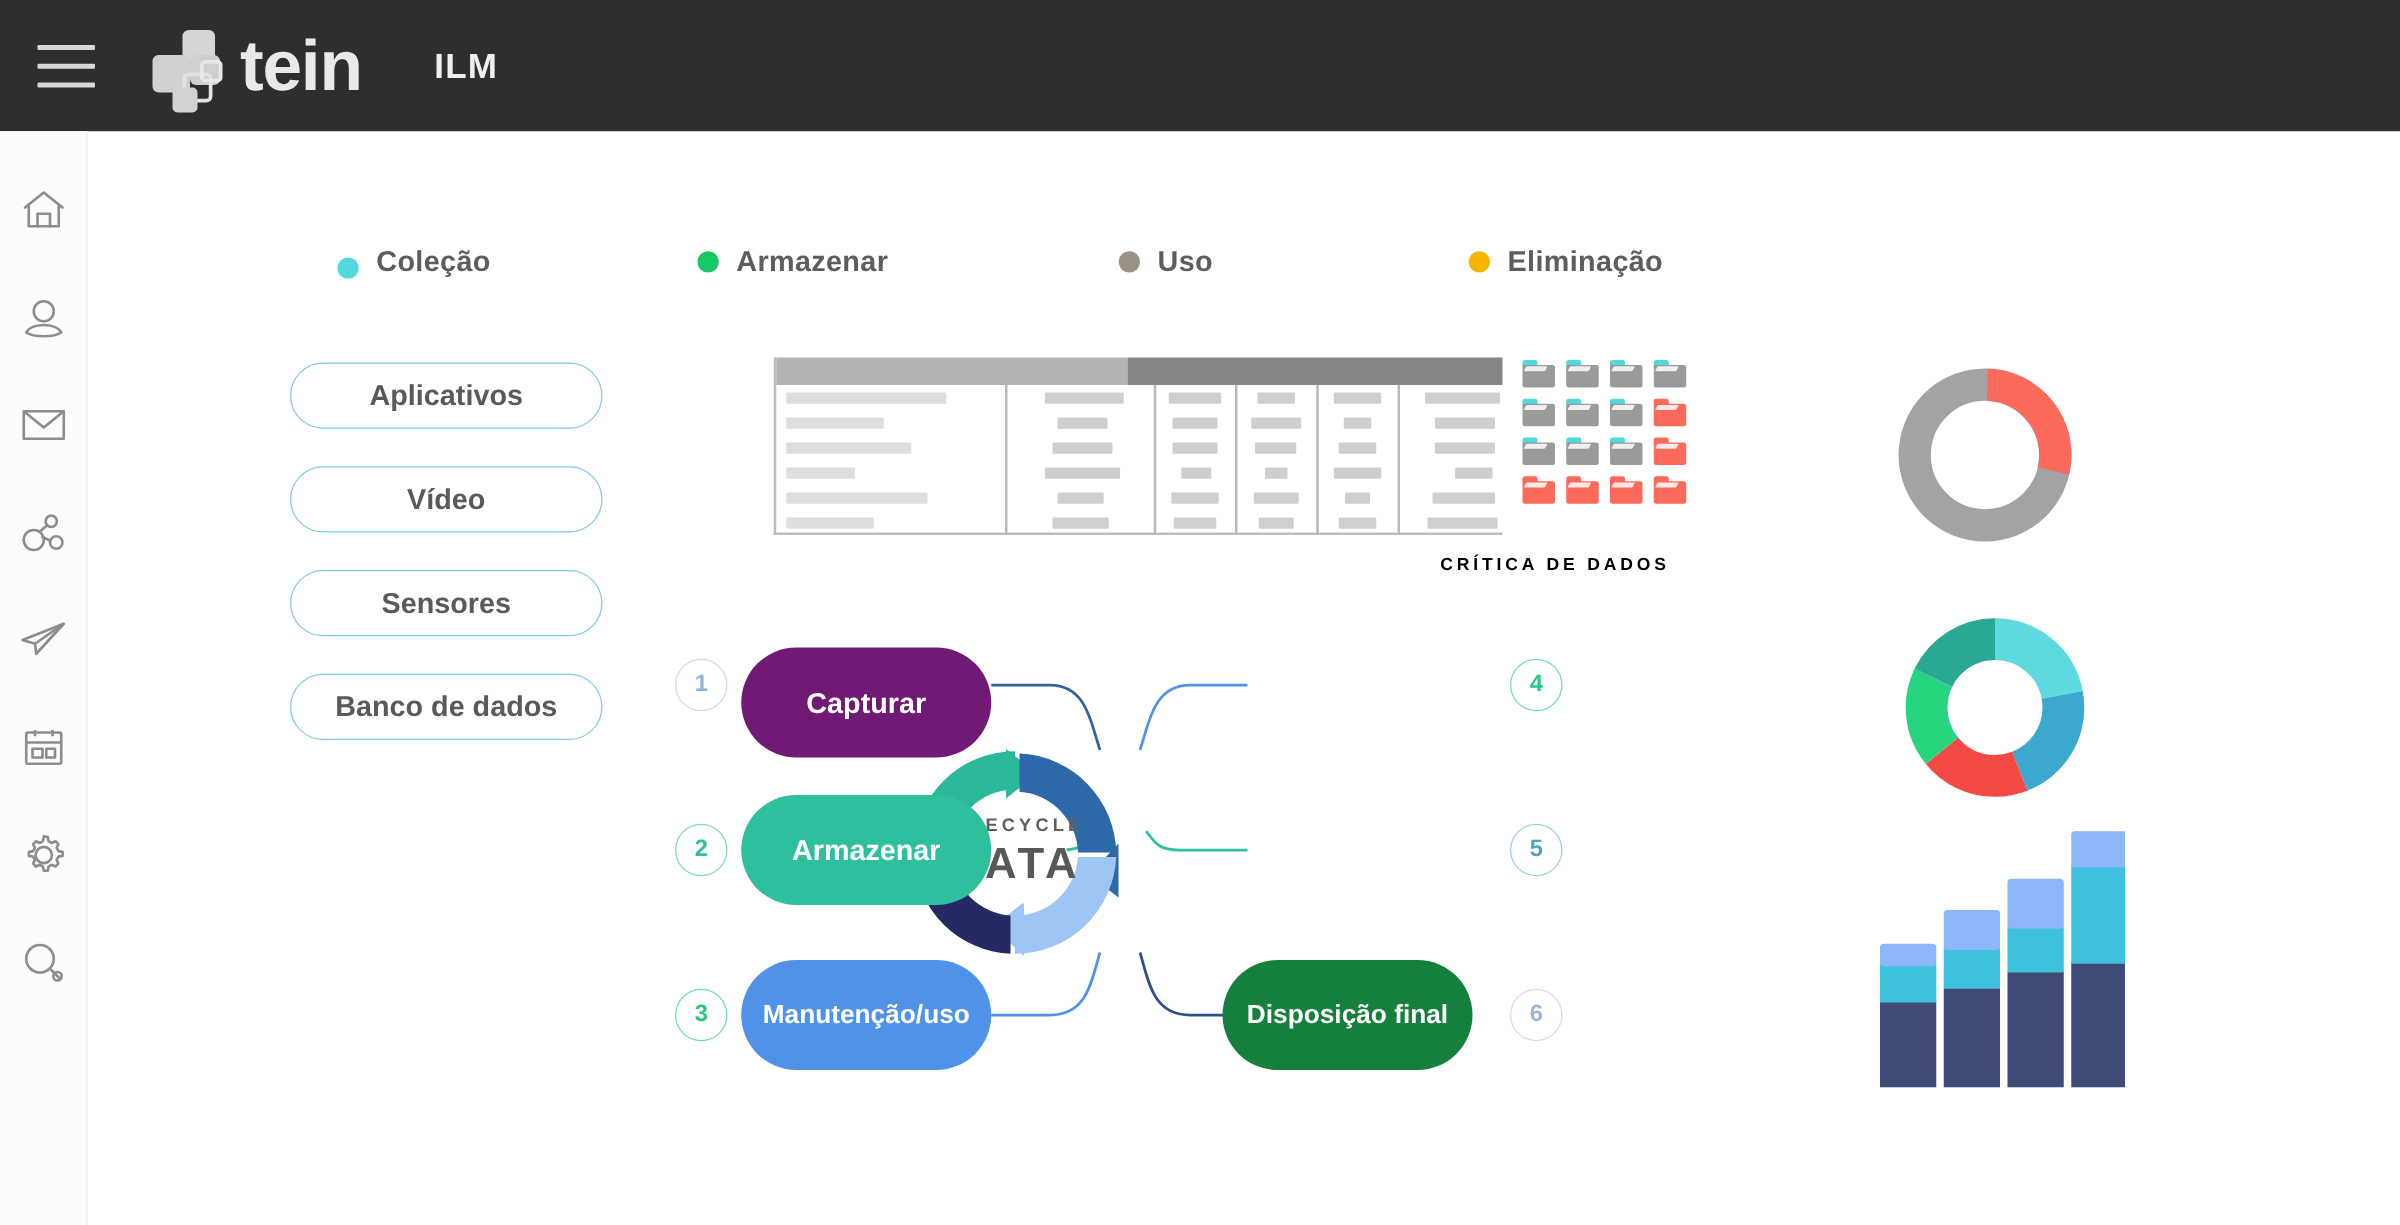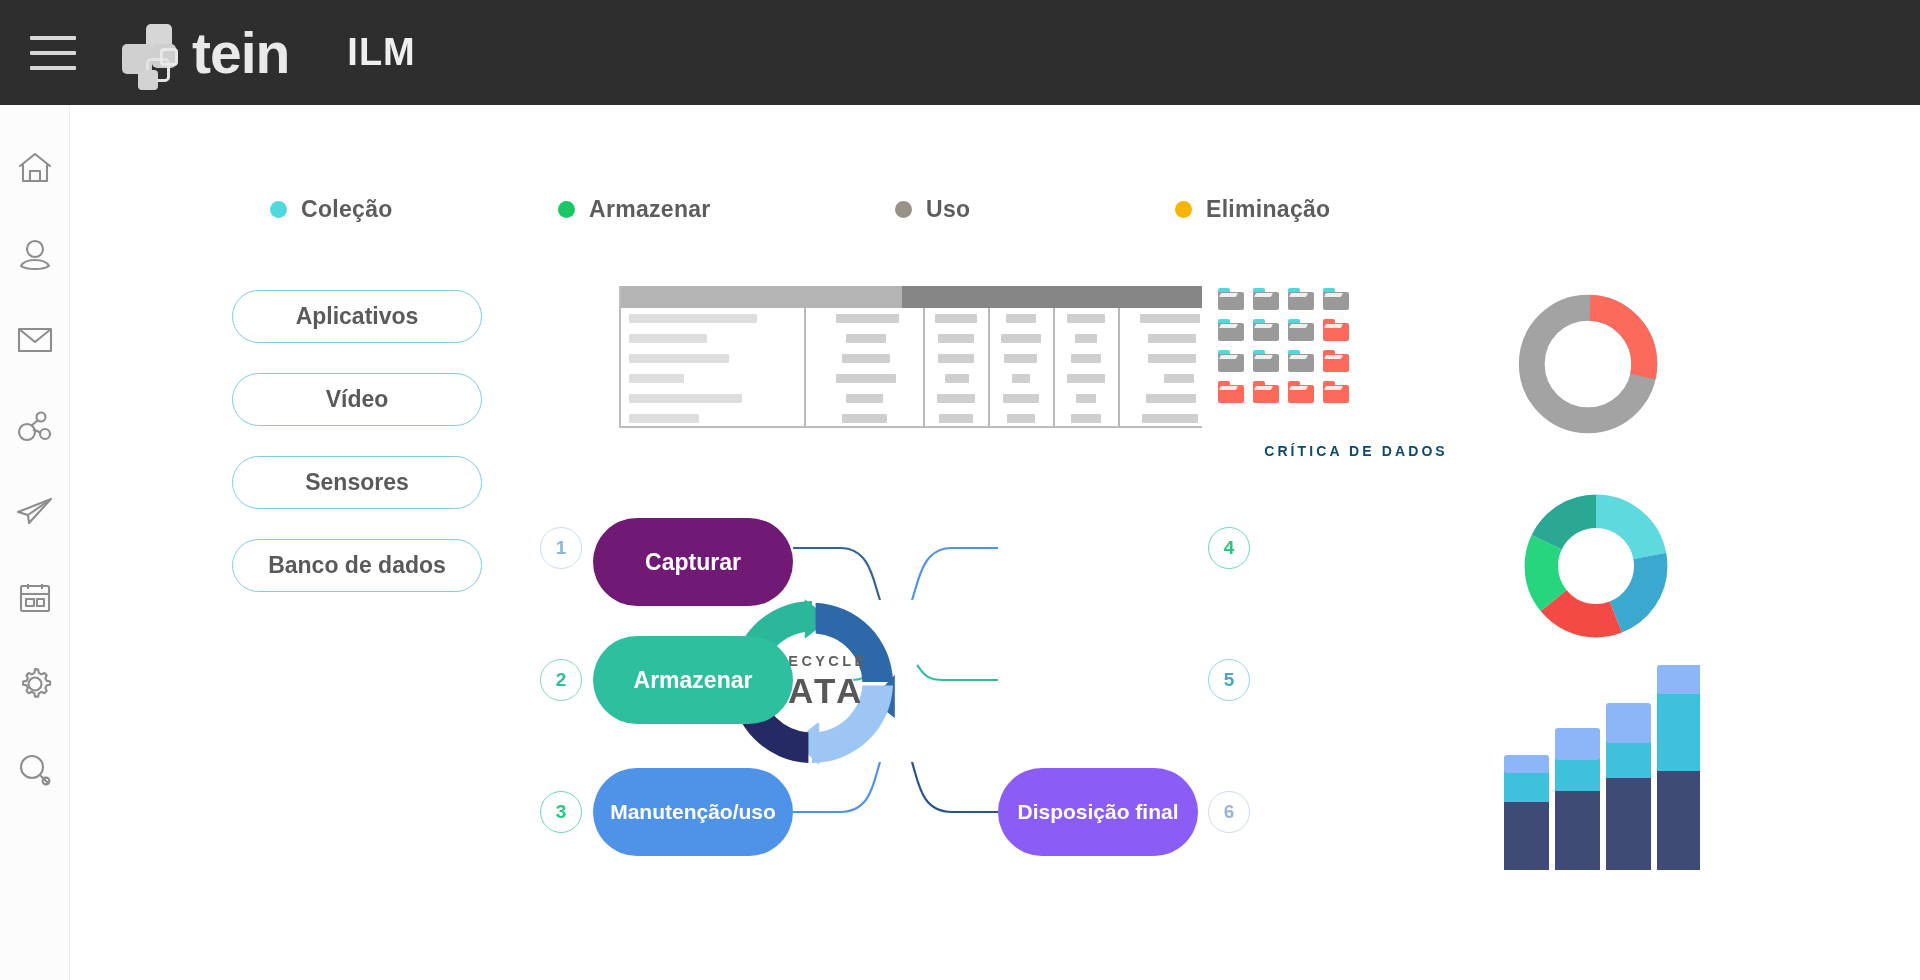--- a/index.html
+++ b/index.html
@@ -32,21 +32,21 @@
   .lm4 { left: 24px; top: 36px; width: 24px; height: 24px; background: transparent; border: 3px solid #e3e3e3; border-radius: 5px; }
   .lm5 { left: 38px; top: 26px; width: 18px; height: 18px; background: transparent; border: 3px solid #e8e8e8; border-radius: 4px; }
   .lm6 { left: 16px; top: 48px; width: 20px; height: 20px; background: #d2d2d2; border-radius: 4px; }
 
   #logo-text {
     margin-left: 6px; color: #e9e9e9;
     font-size: 57px; font-weight: 700; letter-spacing: -1px;
   }
   #app-title {
     margin-left: 58px; color: #efefef;
-    font-size: 38px; font-weight: 700; letter-spacing: 1px;
+    font-size: 28px; font-weight: 700; letter-spacing: 1px;
   }
 
   
   #sidebar {
     position: absolute; left: 0; top: 105px;
     width: 70px; height: 875px;
     background: #fcfcfc;
     border-right: 1px solid #ececec;
     display: flex; flex-direction: column; align-items: center;
     padding-top: 20px;
@@ -56,21 +56,21 @@
     display: flex; align-items: center; justify-content: center;
     cursor: pointer;
   }
   .side-item svg { display:block; }
 
   
   #legend { position: absolute; left: 270px; top: 196px; width: 1180px; height: 34px; }
   .leg { position: absolute; display: flex; align-items: center; gap: 14px; }
   .leg-dot { width: 17px; height: 17px; border-radius: 50%; display:block; }
   .leg-label { font-size: 23px; font-weight: 700; color: #5d5d5d; letter-spacing: .3px; }
-  #leg0 { left: 0px; }
+  #leg0 { left: 0px; align-items: flex-end; }
   #leg1 { left: 288px; }
   #leg2 { left: 625px; }
   #leg3 { left: 905px; }
 
   
   #pills { position: absolute; left: 232px; top: 290px; }
   .pill {
     width: 250px; height: 53px;
     border: 1.6px solid #7ecbe4;
     border-radius: 28px;
@@ -106,22 +106,22 @@
 
   
   #folders { position: absolute; left: 1218px; top: 288px; width: 140px; }
   .f-row { display: flex; gap: 9px; margin-bottom: 9px; }
   .folder { width: 26px; height: 22px; position: relative; }
   .folder .tab { position:absolute; left:0; top:0; width: 12px; height: 5px; border-radius: 2px 2px 0 0; }
   .folder .body { position:absolute; left:0; top:4px; width: 26px; height: 18px; border-radius: 1px 2px 2px 2px; }
   .folder .flap { position:absolute; left:2px; top:5px; width: 17px; height: 4px; background:#ffffff; opacity:.85;
                   border-radius: 1px; transform: skewX(-28deg); }
   #critica {
-    position: absolute; left: 1256px; top: 443px; width: 200px;
-    text-align: center; color: #0c4a6e;
+    position: absolute; left: 1144px; top: 443px; width: 200px;
+    text-align: center; color: #000000;
     font-size: 14px; font-weight: 700; letter-spacing: 3.1px;
   }
 
   
   #donut1 { position: absolute; left: 1512px; top: 288px; width: 152px; height: 152px; }
   #donut2 { position: absolute; left: 1520px; top: 490px; width: 152px; height: 152px; }
   #barchart { position: absolute; left: 1500px; top: 660px; width: 200px; height: 210px; }
 
   
   #diagram { position: absolute; left: 540px; top: 490px; width: 910px; height: 380px; }
@@ -524,20 +524,20 @@
   </div>
 
   <div class="pnum" style="left:668px;top:37px;border-color:#6fdcae">
     <span style="color:#24c97e">4</span>
   </div>
 
   <div class="pnum" style="left:668px;top:169px;border-color:#8fd6e0">
     <span style="color:#4aa6bd">5</span>
   </div>
 
-  <div class="pbox" style="left:458px;top:278px;background:#8b5cf6">
+  <div class="pbox" style="left:438px;top:278px;background:#15803d">
     <span class="pbox-label" style="font-size:21px">Disposição final</span>
   </div>
   <div class="pnum" style="left:668px;top:301px;border-color:#ccdcee">
     <span style="color:#9ab6d4">6</span>
   </div>
 
 </div>
 
 </body></html>

